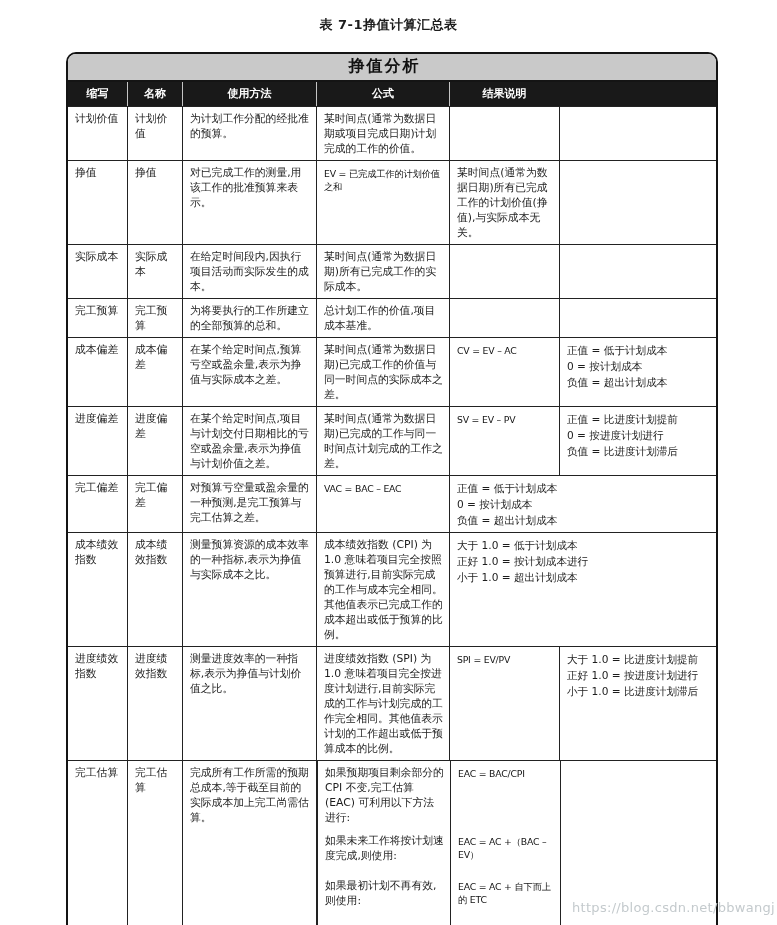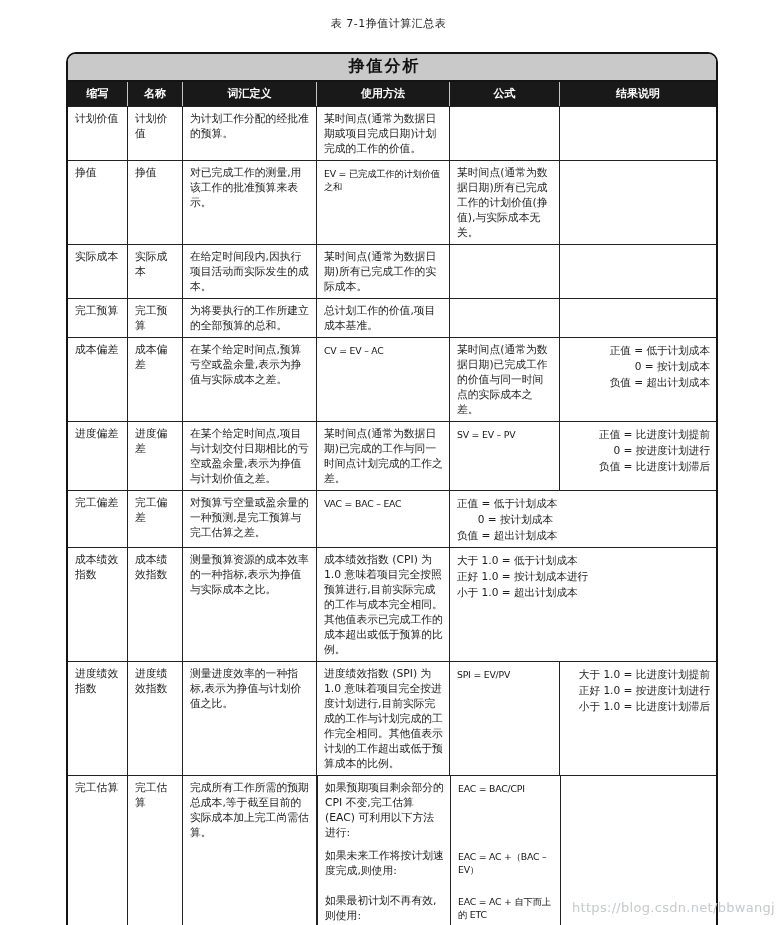--- a/index.html
+++ b/index.html
@@ -3,21 +3,21 @@
 <meta charset="utf-8">
 <style>
   html,body{margin:0;padding:0;}
   body{
     width:777px;height:925px;position:relative;background:#ffffff;
     font-family:"DejaVu Sans","Liberation Sans",sans-serif;
     color:#1d1d1d;overflow:hidden;
   }
   .doc-title{
     position:absolute;top:16px;left:0;width:100%;
-    text-align:center;font-size:11px;font-weight:normal;letter-spacing:.5px;
+    text-align:center;font-size:13px;font-weight:bold;letter-spacing:.5px;
   }
   .evm-table{
     position:absolute;left:66px;top:52px;width:648px;
     border:2.5px solid #141414;border-radius:10px;overflow:hidden;background:#fff;
   }
   .title-bar{
     background:#c9c9c9;border-bottom:2px solid #141414;
     text-align:center;font-weight:bold;font-size:16px;
     padding:2px 15px 3px 0;letter-spacing:2px;color:#111;
   }
@@ -34,21 +34,21 @@
     padding:4px 6px 4px 7px;font-size:10.8px;line-height:15px;
   }
   .row > .cell + .cell, .row > .cell + .subwrap{border-left:1px solid #222;}
   .subwrap{grid-column:4/7;display:flex;flex-direction:column;border-left:1px solid #222;}
   .subrow{display:grid;grid-template-columns:133px 110px 1fr;}
   .subrow > .cell + .cell{border-left:1px solid #222;}
   .subwrap{border-left:none;}
   .subrow > .cell:first-child{border-left:1px solid #222;}
   .formula{font-size:9.3px;line-height:13px;letter-spacing:-0.2px;padding-top:6px;color:#141414;}
   .result{font-size:10.6px;line-height:16px;}
-  .result div{white-space:nowrap;text-align:right;}
+  .result div{white-space:nowrap;}
   
   .r0{min-height:49px}.r1{min-height:44px}.r2{min-height:33px}.r3{min-height:32px}
   .r4{min-height:42px}.r5{min-height:64px}.r6{min-height:44px}.r7{min-height:90px}
   .r8{min-height:88px}.r9{min-height:152px}
   .r9 .subrow:nth-child(1){min-height:56px}
   .r9 .subrow:nth-child(2){min-height:45px}
   .r9 .subrow:nth-child(3){min-height:45px}
   .watermark{
     position:absolute;right:2px;bottom:10px;
     font-size:13px;color:#c4cacd;letter-spacing:.3px;
@@ -58,21 +58,20 @@
 <body>
 
 <div class="doc-title">表 7-1挣值计算汇总表</div>
 
 <div class="evm-table">
   <div class="title-bar">挣值分析</div>
 
   <div class="grid-cols header-row">
     <div class="hcell">缩写</div>
     <div class="hcell">名称</div>
-    <div class="hcell">词汇定义</div>
     <div class="hcell">使用方法</div>
     <div class="hcell">公式</div>
     <div class="hcell">结果说明</div>
   </div>
 
   <div class="grid-cols row r0">
     <div class="cell">计划价值</div>
     <div class="cell">计划价值</div>
     <div class="cell">为计划工作分配的经批准的预算。</div>
     <div class="cell">某时间点(通常为数据日期或项目完成日期)计划完成的工作的价值。</div>
@@ -104,22 +103,22 @@
     <div class="cell">为将要执行的工作所建立的全部预算的总和。</div>
     <div class="cell">总计划工作的价值,项目成本基准。</div>
     <div class="cell formula"></div>
     <div class="cell result"></div>
   </div>
 
   <div class="grid-cols row r4">
     <div class="cell">成本偏差</div>
     <div class="cell">成本偏差</div>
     <div class="cell">在某个给定时间点,预算亏空或盈余量,表示为挣值与实际成本之差。</div>
+    <div class="cell">某时间点(通常为数据日期)已完成工作的价值与同一时间点的实际成本之差。</div>
     <div class="cell formula">CV = EV – AC</div>
-    <div class="cell">某时间点(通常为数据日期)已完成工作的价值与同一时间点的实际成本之差。</div>
     <div class="cell result">
       <div>正值 = 低于计划成本</div>
       <div>0 = 按计划成本</div>
       <div>负值 = 超出计划成本</div>
     </div>
   </div>
 
   <div class="grid-cols row r5">
     <div class="cell">进度偏差</div>
     <div class="cell">进度偏差</div>

